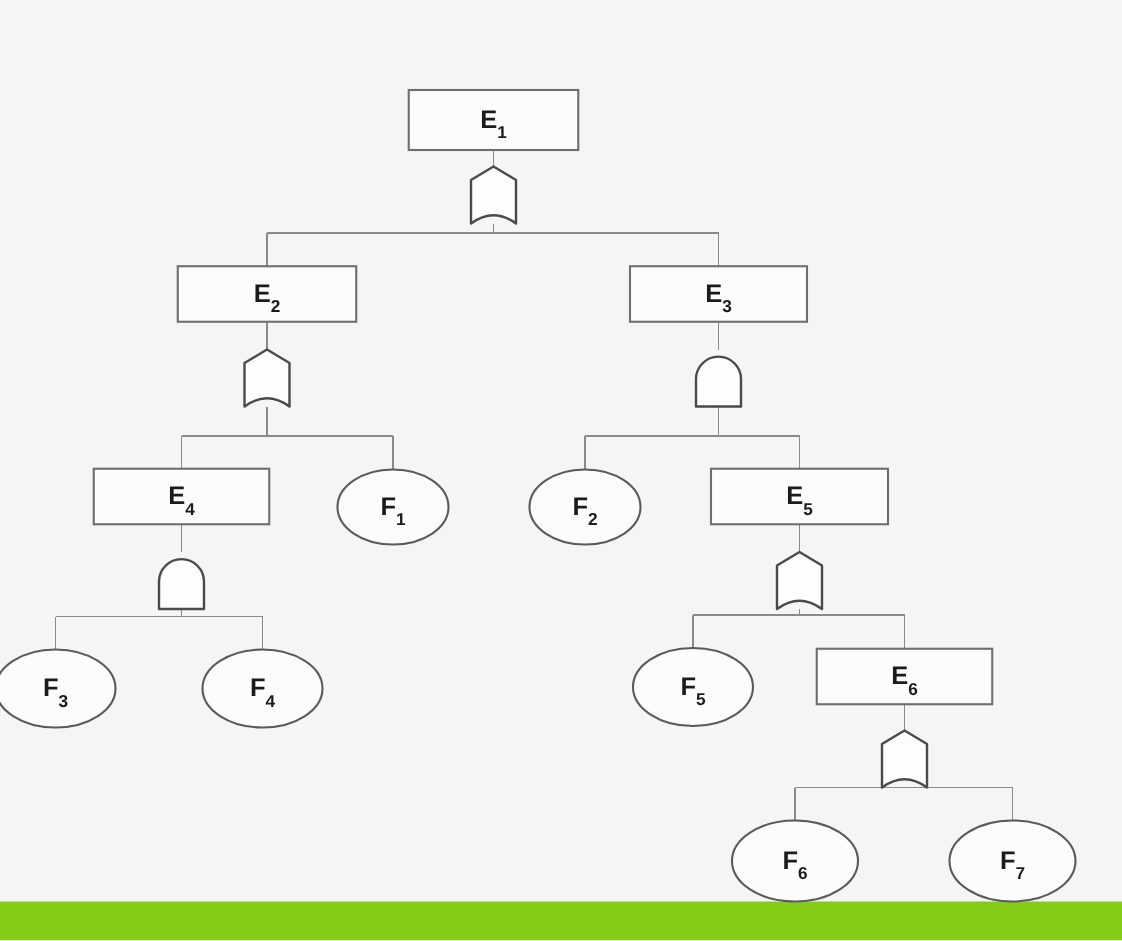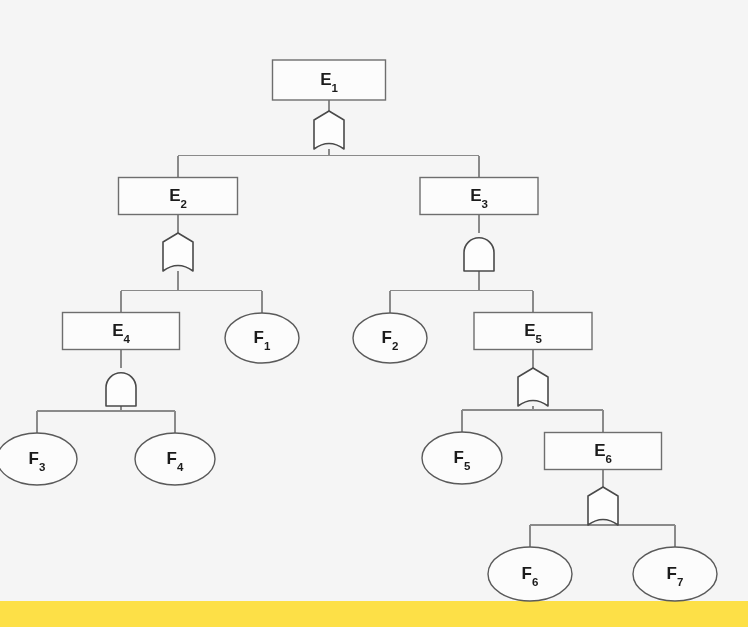--- a/index.html
+++ b/index.html
@@ -5,21 +5,21 @@
 <style>
   html, body {
     margin: 0;
     padding: 0;
     background: #ffffff;
   }
   #canvas-wrap {
     position: relative;
     width: 748px;
     height: 627px;
-    background: #fde047;
+    background: #84cc16;
     overflow: hidden;
     font-family: "Liberation Sans", "DejaVu Sans", sans-serif;
   }
   #page-bg {
     position: absolute;
     left: 0;
     top: 0;
     width: 748px;
     height: 601px;
     background: #f5f5f5;

